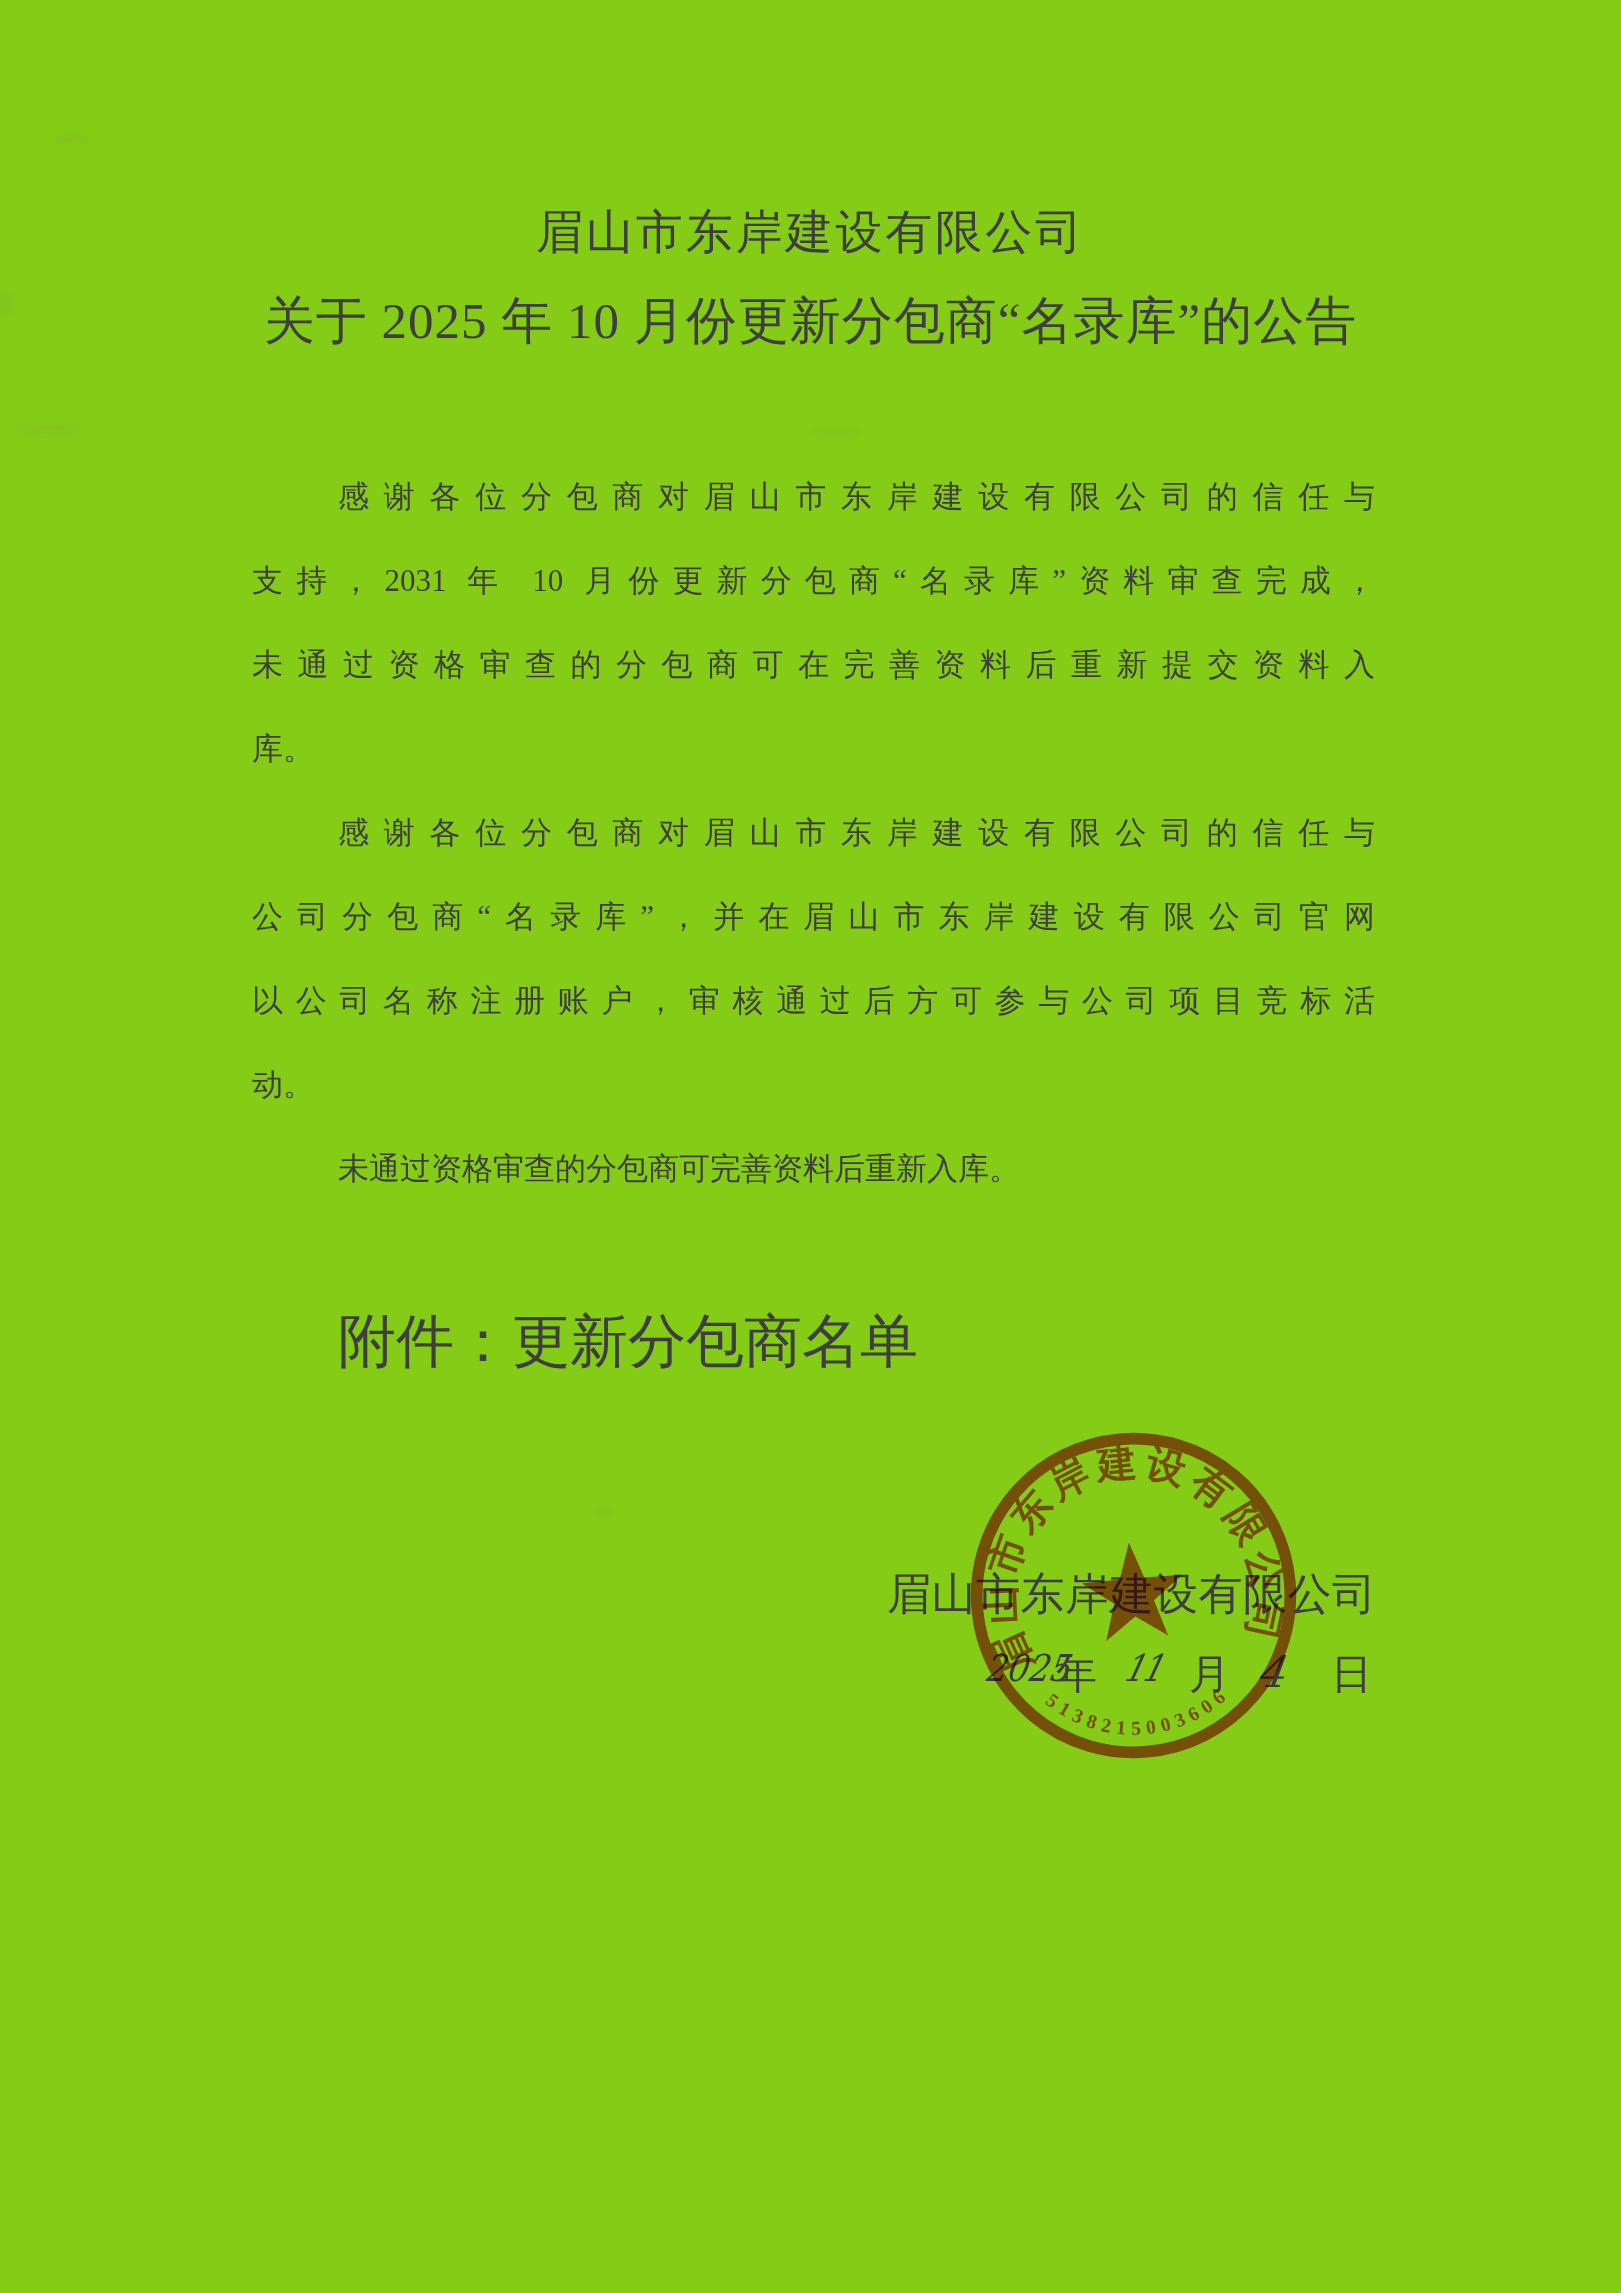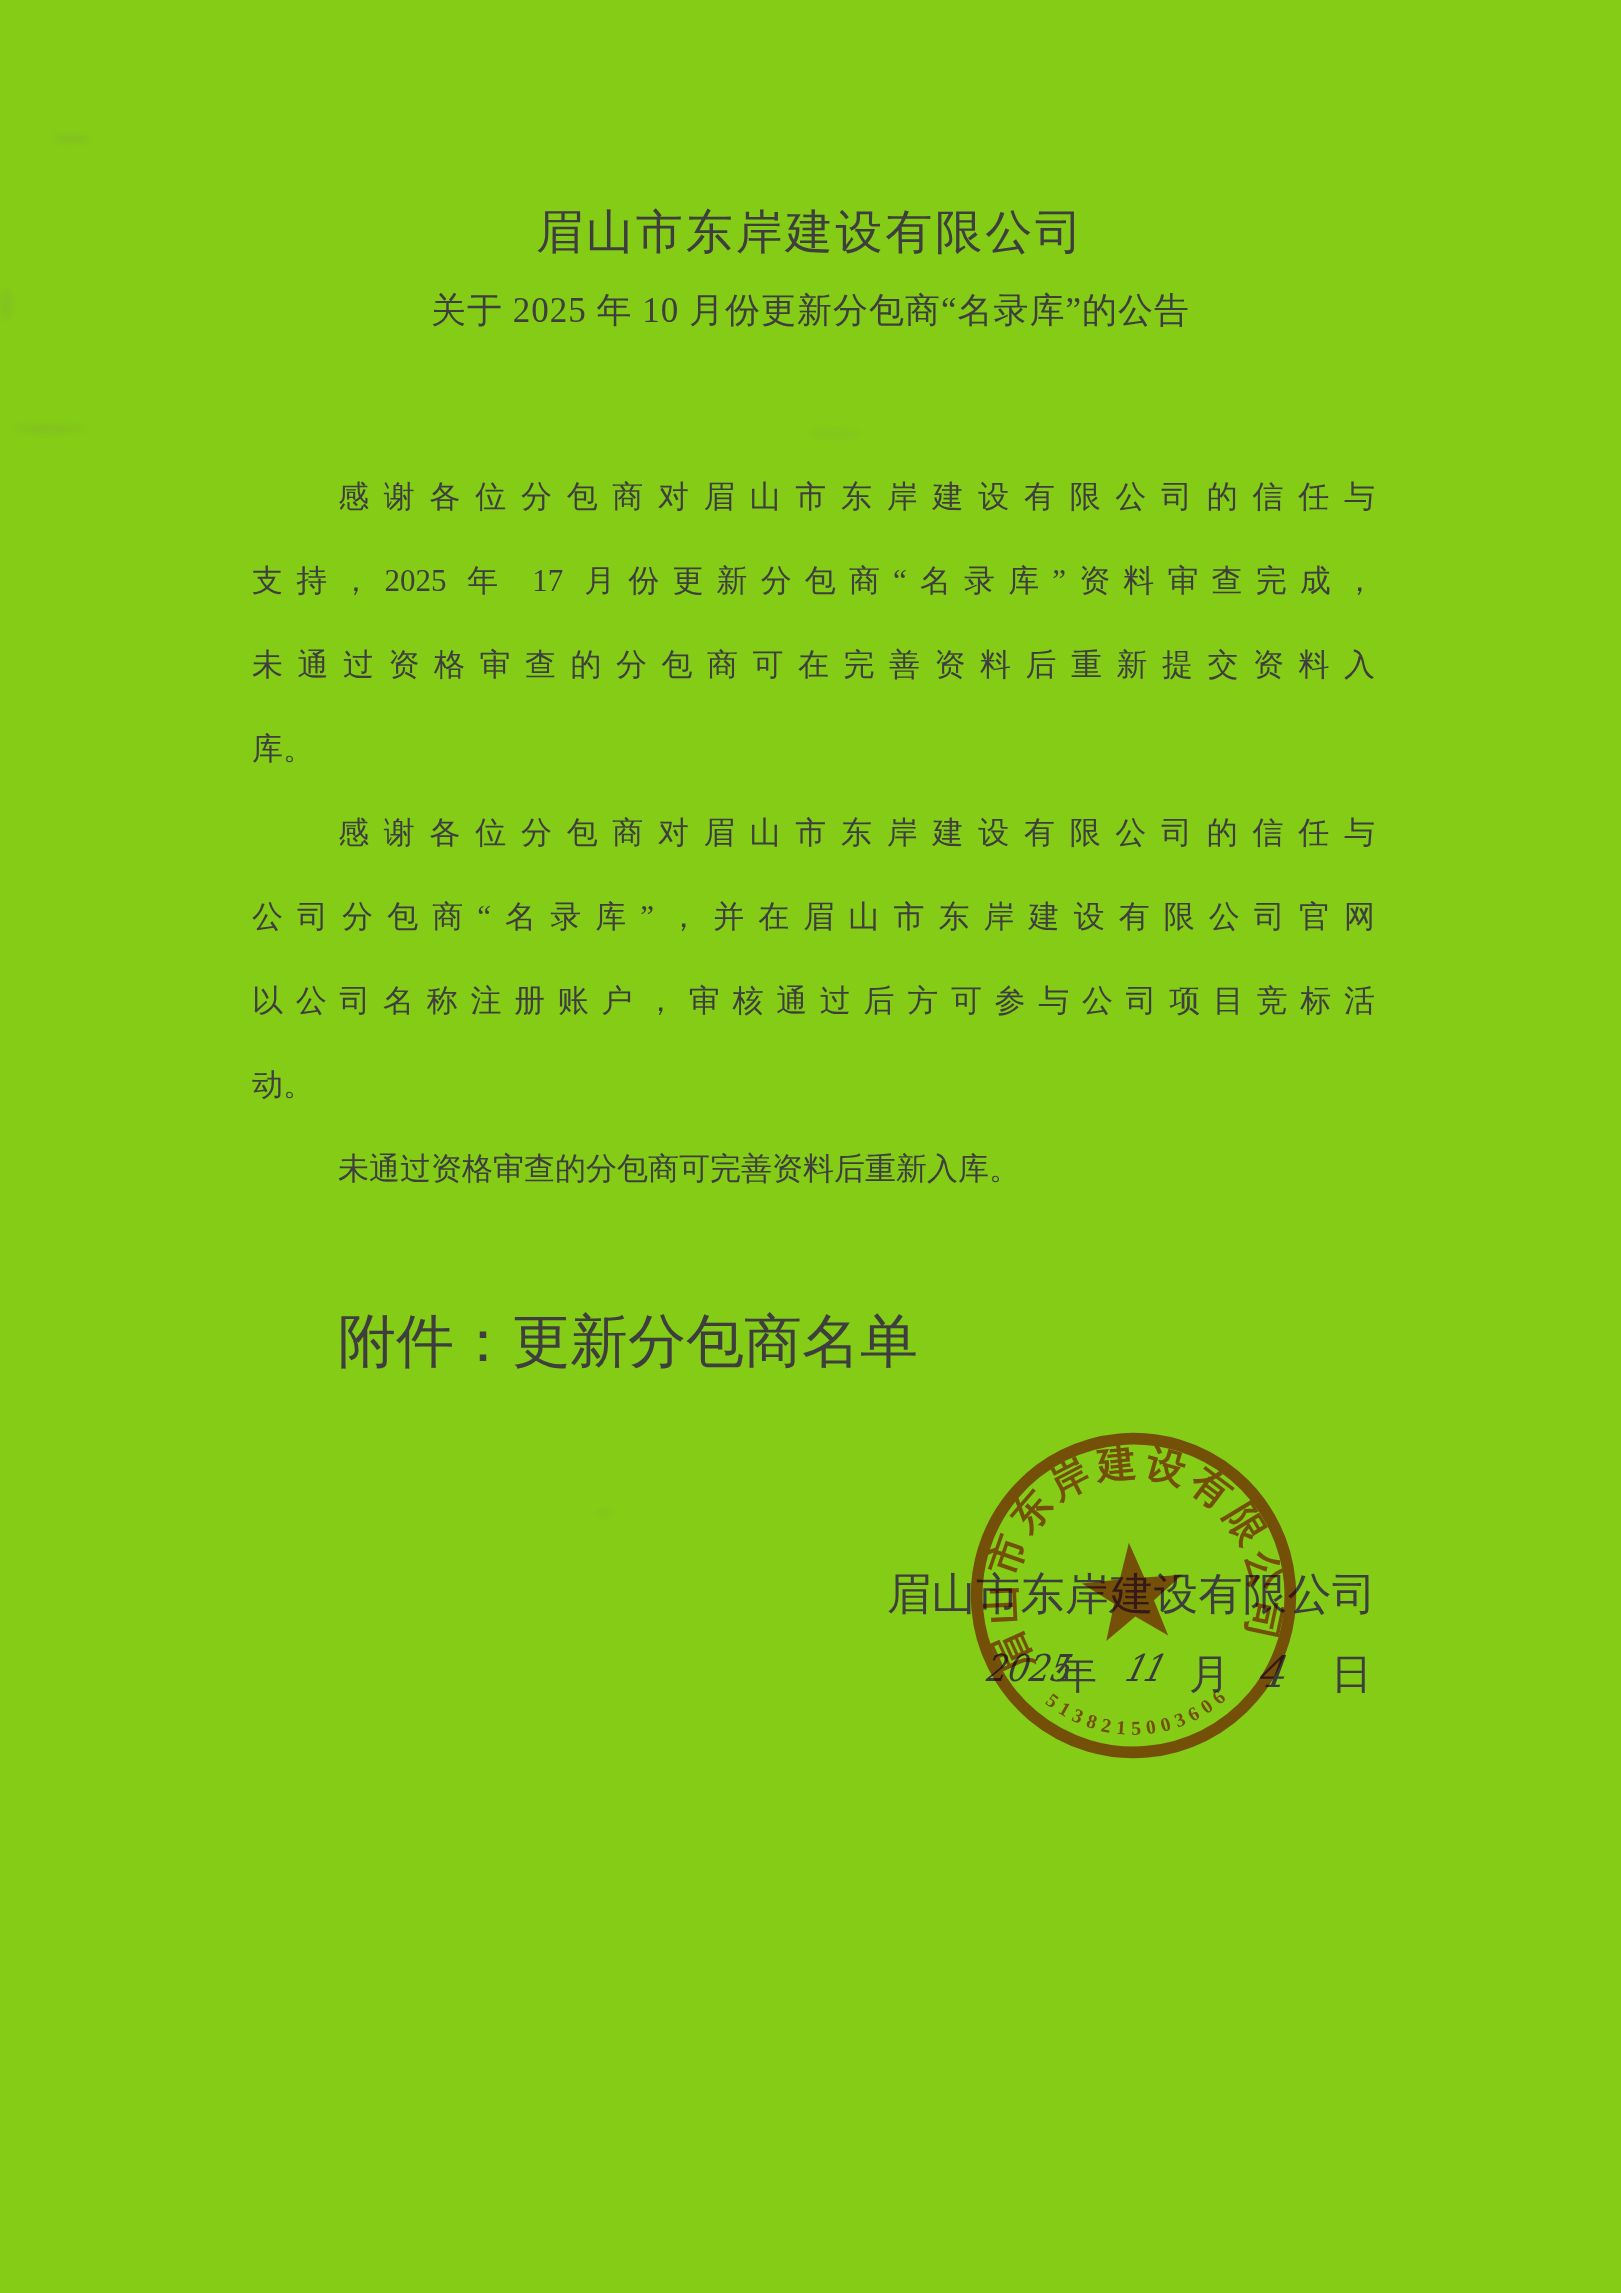--- a/index.html
+++ b/index.html
@@ -15,21 +15,21 @@
   
   .smudge { position:absolute; border-radius:50%; filter:blur(2.9px); pointer-events:none; }
   .sm1 { left:54px;  top:135px;  width:35px; height:7.8px;  background:rgba(120,120,120,.10); }
   .sm2 { left:13.7px;  top:424px;  width:71px; height:9.8px; background:rgba(120,120,120,.08); }
   .sm3 { left:809px; top:429px;  width:51px; height:8.8px;  background:rgba(120,120,120,.06); }
   .sm4 { left:0px;   top:290px;  width:11.8px; height:29px; background:rgba(120,120,120,.09); }
   .sm5 { left:598px; top:1509px; width:13.7px; height:6.9px;  background:rgba(120,120,120,.07); }
 
   .title { position:absolute; left:0; width:100%; text-align:center; font-weight:400; white-space:nowrap; }
   .title1 { top:201px; font-size:47px; letter-spacing:2.9px; }
-  .title2 { top:287px; font-size:35px; letter-spacing:1px; }
+  .title2 { top:287px; font-size:51px; letter-spacing:1px; }
 
   .body-block { position:absolute; left:252px; top:455px; width:1123px; font-size:31px; }
   .bline { height:84px; line-height:84px; overflow:hidden; }
   .bline.fill { text-align:justify; text-align-last:justify; }
   .bline.indent { text-indent:86px; }
 
   .attachment {
     position:absolute; left:252px; top:1300px; width:1123px;
     font-size:58px; height:84px; line-height:84px; text-indent:86px;
   }
@@ -67,21 +67,21 @@
   <div class="smudge sm2"></div>
   <div class="smudge sm3"></div>
   <div class="smudge sm4"></div>
   <div class="smudge sm5"></div>
 
   <div class="title title1">眉山市东岸建设有限公司</div>
   <div class="title title2">关于 2025 年 10 月份更新分包商“名录库”的公告</div>
 
   <div class="body-block">
     <div class="bline indent fill">感谢各位分包商对眉山市东岸建设有限公司的信任与</div>
-    <div class="bline fill">支持，2025 年 17 月份更新分包商“名录库”资料审查完成，</div>
+    <div class="bline fill">支持，2031 年 10 月份更新分包商“名录库”资料审查完成，</div>
     <div class="bline fill">未通过资格审查的分包商可在完善资料后重新提交资料入</div>
     <div class="bline">库。</div>
     <div class="bline indent fill">感谢各位分包商对眉山市东岸建设有限公司的信任与</div>
     <div class="bline fill">公司分包商“名录库”，并在眉山市东岸建设有限公司官网</div>
     <div class="bline fill">以公司名称注册账户，审核通过后方可参与公司项目竞标活</div>
     <div class="bline">动。</div>
     <div class="bline indent">未通过资格审查的分包商可完善资料后重新入库。</div>
   </div>
 
   <div class="attachment">附件：更新分包商名单</div>

